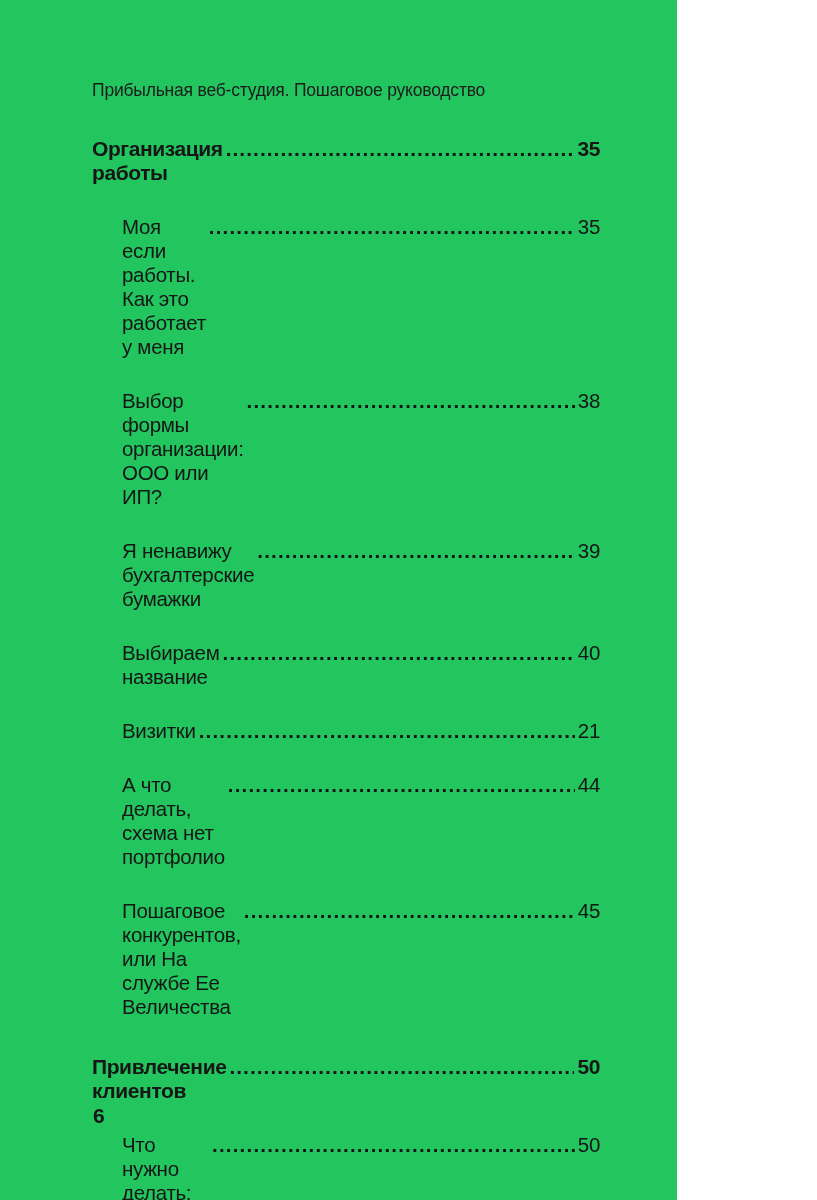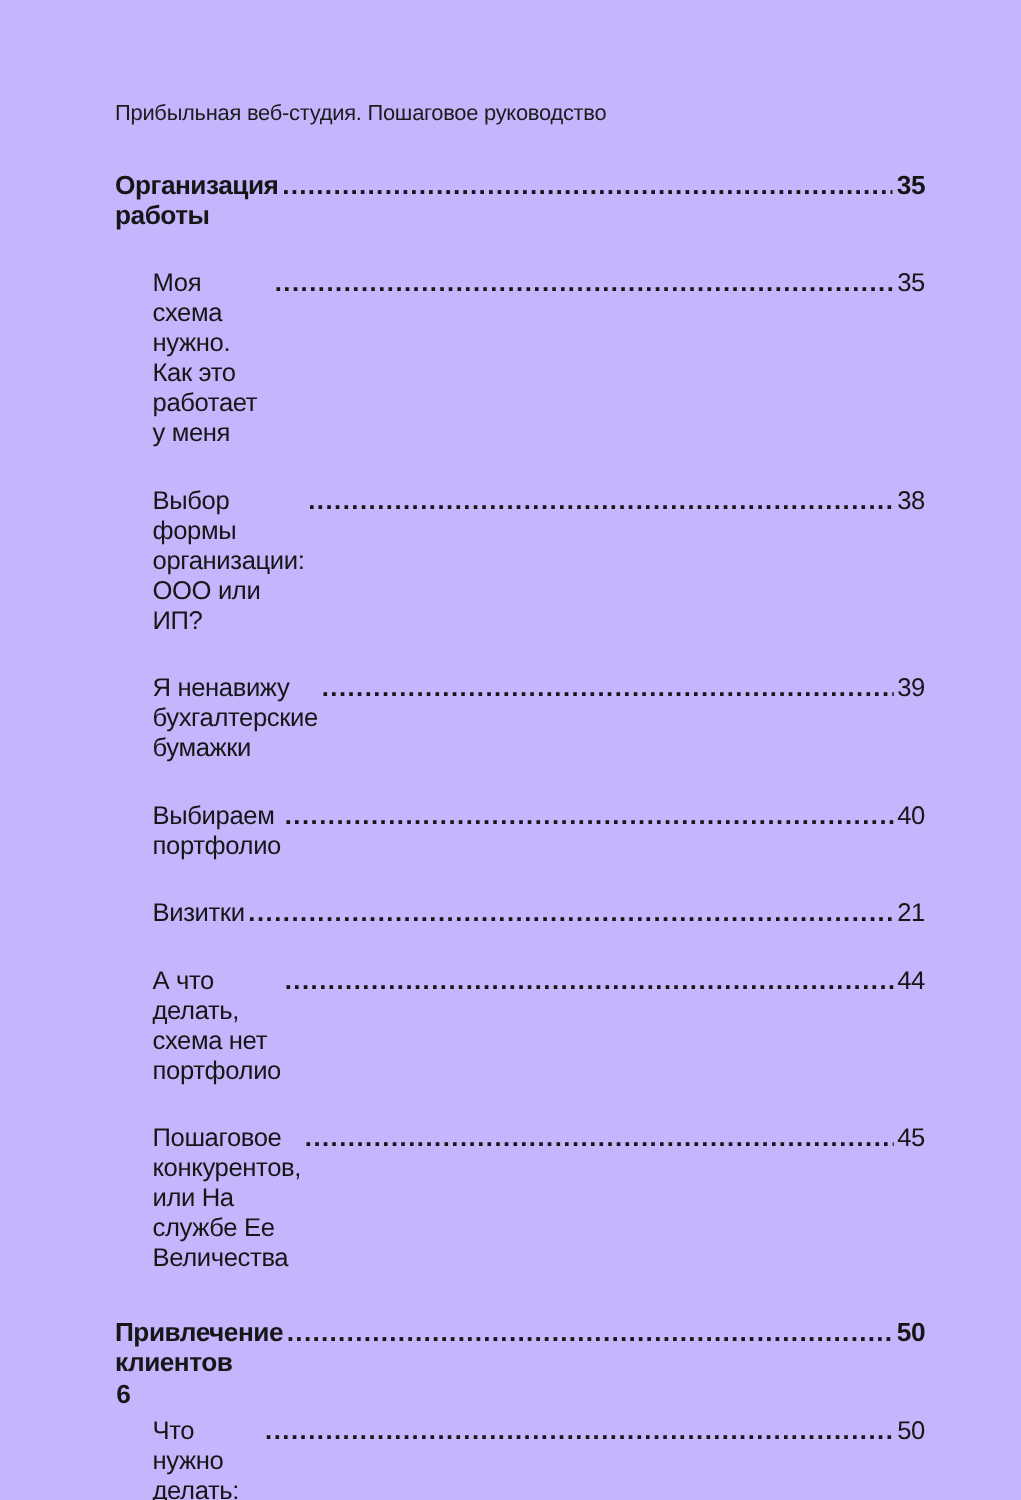--- a/index.html
+++ b/index.html
@@ -5,22 +5,22 @@
   html, body { margin: 0; padding: 0; }
   body {
     width: 817px; height: 1200px;
     background: #ffffff;
     font-family: "Liberation Sans", sans-serif;
     color: #161616;
     overflow: hidden;
   }
   .page {
     position: relative;
-    width: 817px; height: 1200px;
-    background: #c4b5fd;
+    width: 677px; height: 1200px;
+    background: #22c55e;
   }
   .content {
     position: absolute;
     left: 92px; right: 77px; top: 80px;
   }
   .running-header {
     font-size: 17.5px;
     letter-spacing: -0.2px;
     color: #1c1c1c;
     margin: 0 0 0 0;
@@ -70,36 +70,36 @@
 
     <div class="running-header">Прибыльная веб-студия. Пошаговое руководство</div>
 
     <div class="toc-heading">
       <span>Организация работы</span>
       <span class="leader">............................................................................................................................................................................................................................................................................................................</span>
       <span class="pg">35</span>
     </div>
 
     <div class="toc-entry">
-      <span>Моя схема нужно. Как это работает у меня</span>
+      <span>Моя если работы. Как это работает у меня</span>
       <span class="leader">............................................................................................................................................................................................................................................................................................................</span>
       <span class="pg">35</span>
     </div>
     <div class="toc-entry">
       <span>Выбор формы организации: ООО или ИП?</span>
       <span class="leader">............................................................................................................................................................................................................................................................................................................</span>
       <span class="pg">38</span>
     </div>
     <div class="toc-entry">
       <span>Я ненавижу бухгалтерские бумажки</span>
       <span class="leader">............................................................................................................................................................................................................................................................................................................</span>
       <span class="pg">39</span>
     </div>
     <div class="toc-entry">
-      <span>Выбираем портфолио</span>
+      <span>Выбираем название</span>
       <span class="leader">............................................................................................................................................................................................................................................................................................................</span>
       <span class="pg">40</span>
     </div>
     <div class="toc-entry">
       <span>Визитки</span>
       <span class="leader">............................................................................................................................................................................................................................................................................................................</span>
       <span class="pg">21</span>
     </div>
     <div class="toc-entry">
       <span>А что делать, схема нет портфолио</span>

